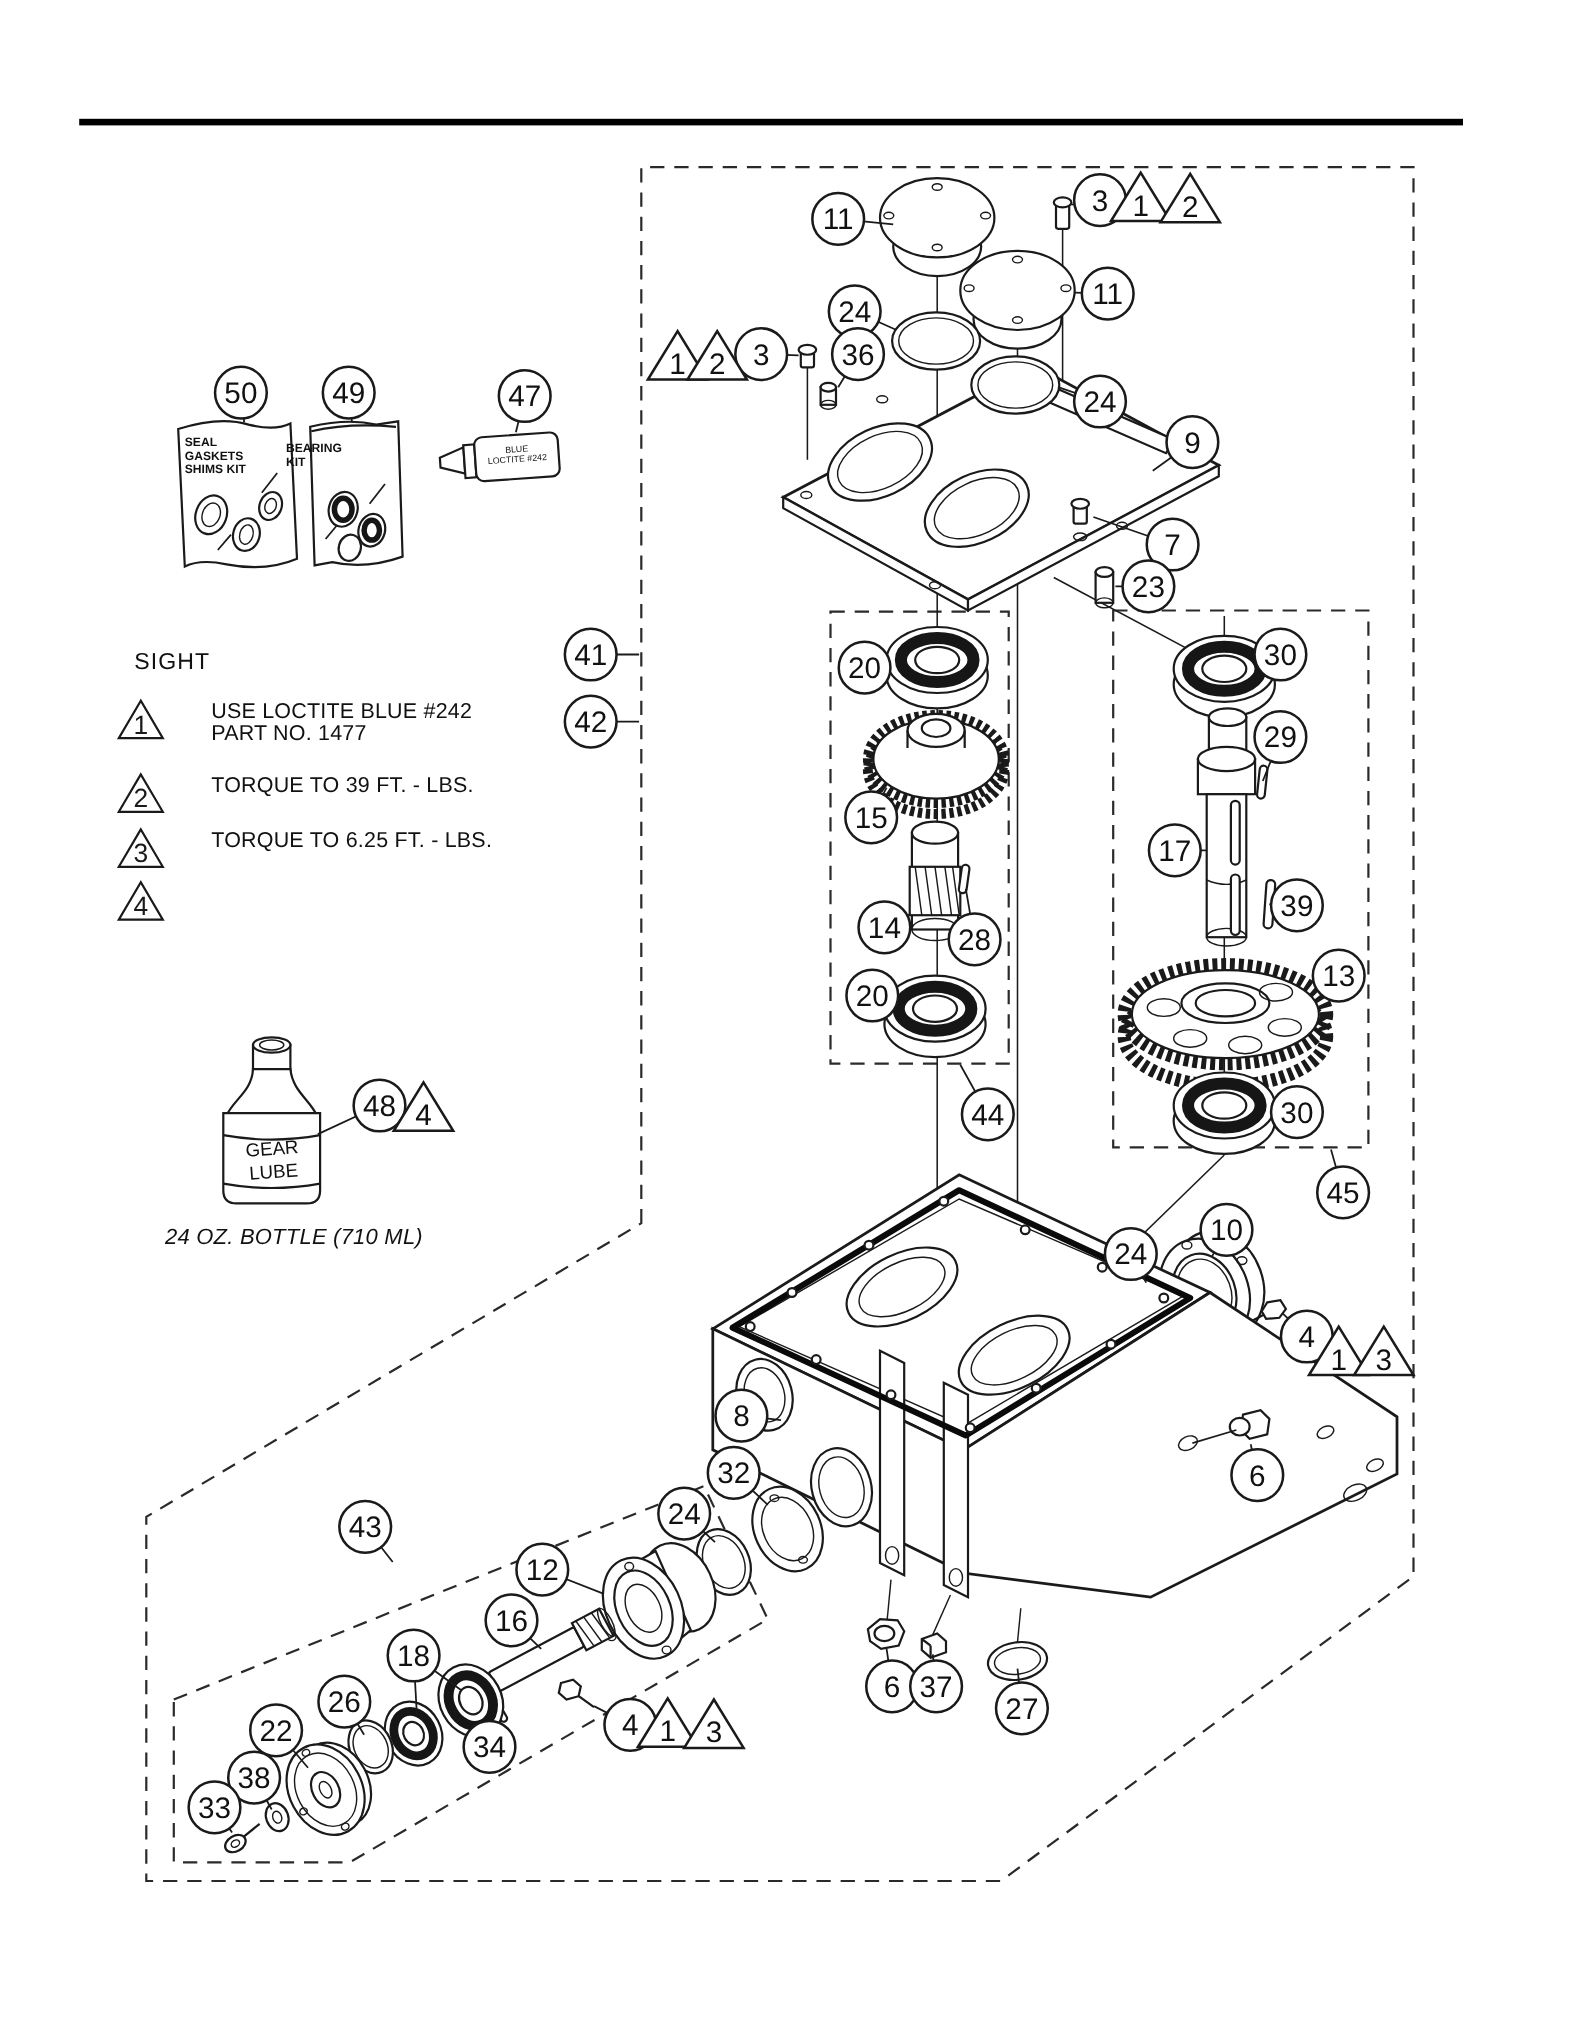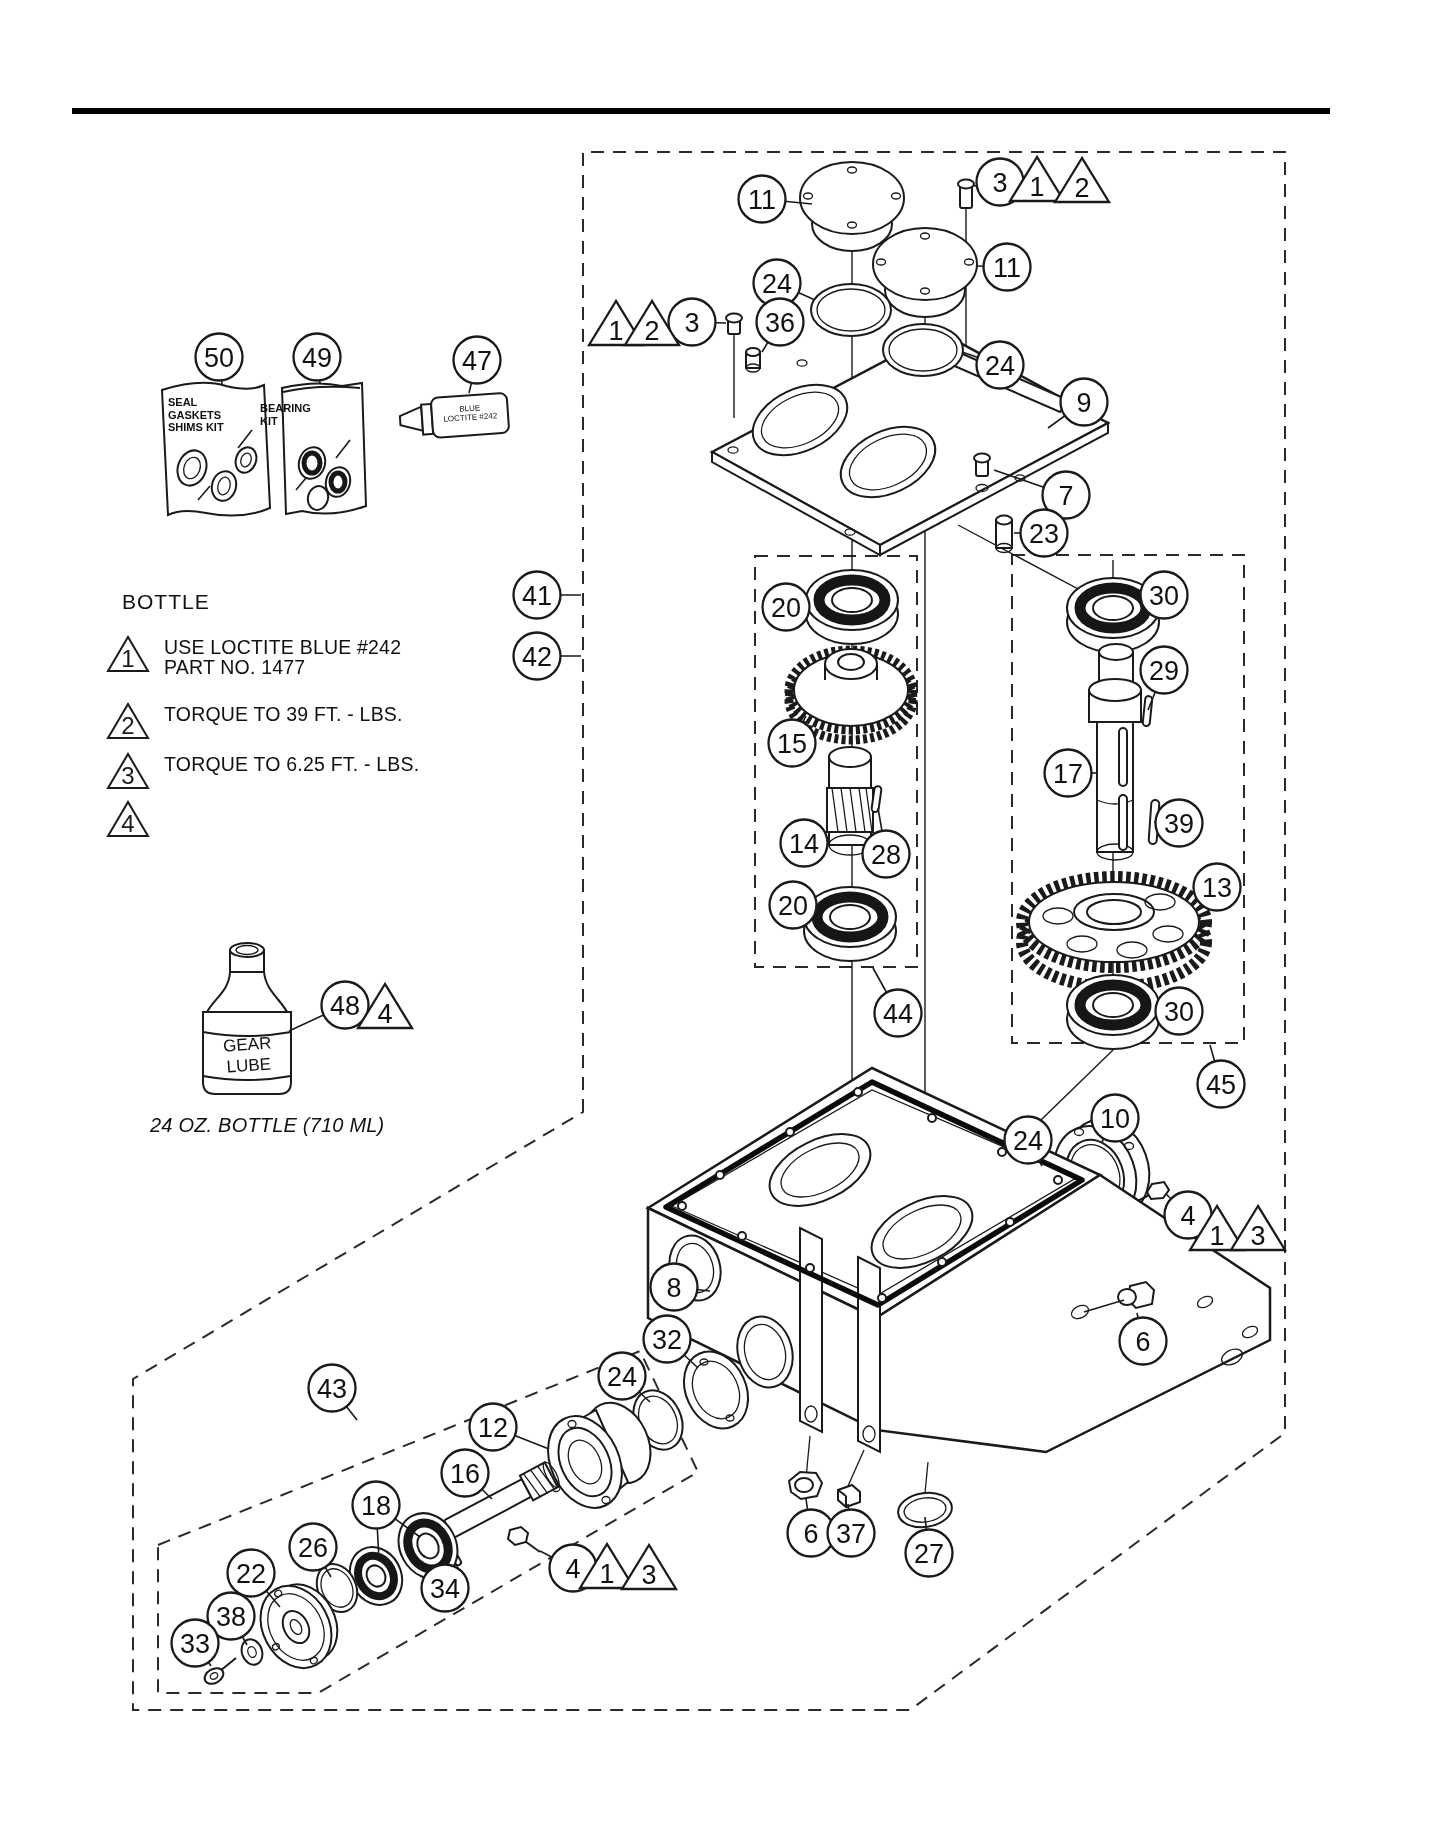--- a/index.html
+++ b/index.html
@@ -9,21 +9,21 @@
   #page-title{left:450px;top:48px;width:880px;text-align:center;font-size:46px;font-weight:bold;
               letter-spacing:-1px;white-space:nowrap;}
   #title-rule{left:72px;top:108px;width:1258px;height:6px;background:#000;}
   #diagram-svg{left:0;top:0;width:1445px;height:1837px;}
   .notes-header{left:122px;top:590px;font-size:21px;letter-spacing:1px;}
   .note{position:absolute;left:106px;display:flex;align-items:flex-start;}
   .note-0{top:634px;} .note-1{top:701px;} .note-2{top:751px;} .note-3{top:799px;}
   .ntri{width:44px;height:40px;flex:0 0 auto;margin-right:14px;}
   .ntri polygon{fill:#fff;stroke:#1a1a1a;stroke-width:2;}
   .ntri text{font-size:24px;fill:#1a1a1a;text-anchor:middle;font-family:"Liberation Sans",sans-serif;}
-  .ntext{font-size:19.5px;line-height:20px;letter-spacing:0.2px;padding-top:3px;}
+  .ntext{font-size:19.5px;line-height:20px;letter-spacing:0.2px;padding-top:3px;margin-left:28px;}
   .bag-label{font-size:11px;font-weight:bold;text-align:left;line-height:12.5px;}
   #seal-kit-label{left:168px;top:396px;width:100px;}
   #bearing-kit-label{left:260px;top:402px;width:100px;}
   #tube-label{left:430px;top:404px;width:80px;font-size:8px;font-weight:normal;line-height:9px;
               text-align:center;transform:rotate(-4deg);}
   #gearlube-label{left:204px;top:1034px;width:88px;font-size:17px;text-align:center;line-height:21px;
                   transform:rotate(-4deg);}
   #bottle-caption{left:150px;top:1114px;width:270px;font-size:20px;letter-spacing:0.2px;font-style:italic;}
   
   .ln{fill:#fff;stroke:#1a1a1a;stroke-width:2;}
@@ -669,21 +669,21 @@
         </g>
         <g>
           <polygon points="385,984 358,1028 412,1028" class="co"></polygon>
           <text x="385" y="1023" class="cotext">4</text>
         </g>
       </g>
   </svg>
 
   <div class="abs" id="title-rule"></div>
 
-  <div class="abs notes-header">BOTTLE</div>
+  <div class="abs notes-header">SIGHT</div>
   <div id="notes-list">
       <div class="note note-0">
         <svg class="ntri" viewBox="0 0 44 40">
           <polygon points="22,3 2,37 42,37"></polygon>
           <text x="22" y="33">1</text>
         </svg>
         <div class="ntext">USE LOCTITE BLUE #242<br>PART NO. 1477</div>
       </div>
       <div class="note note-1">
         <svg class="ntri" viewBox="0 0 44 40">

